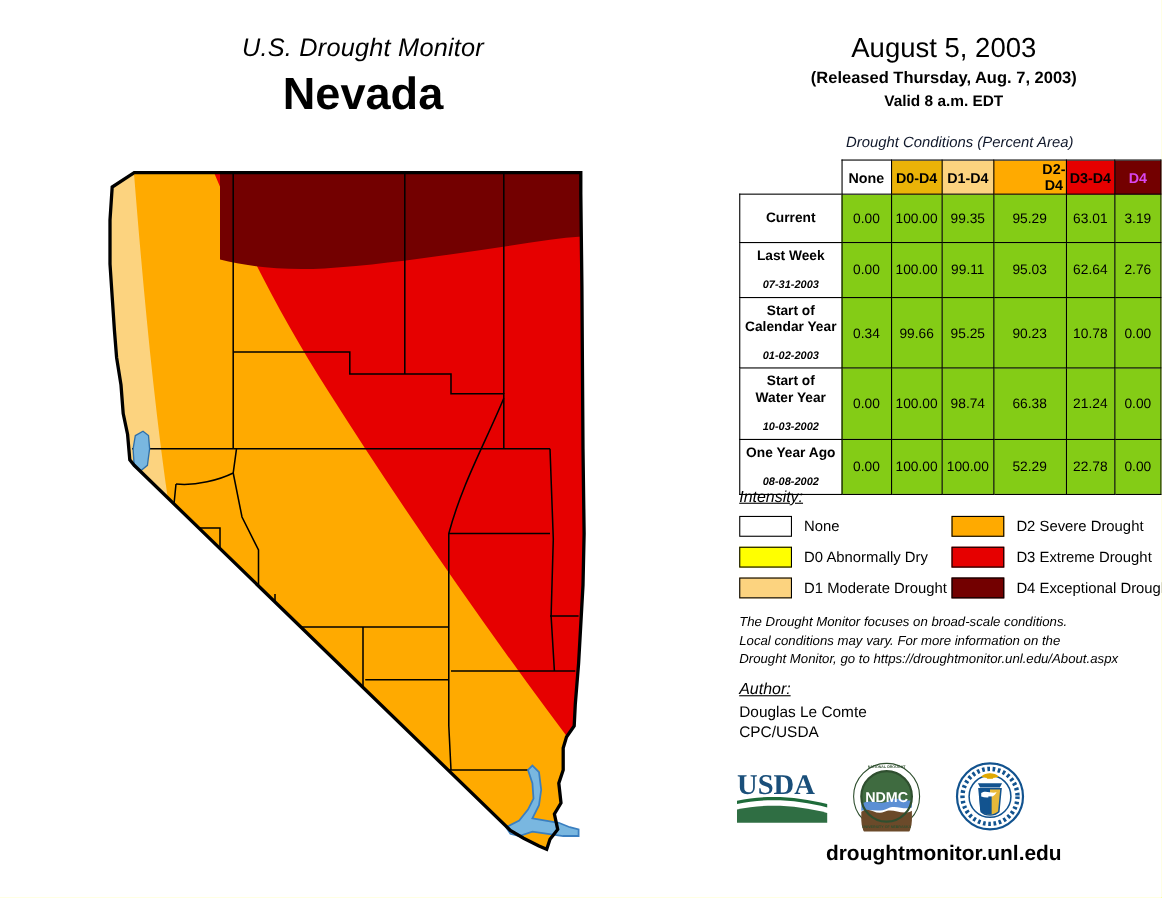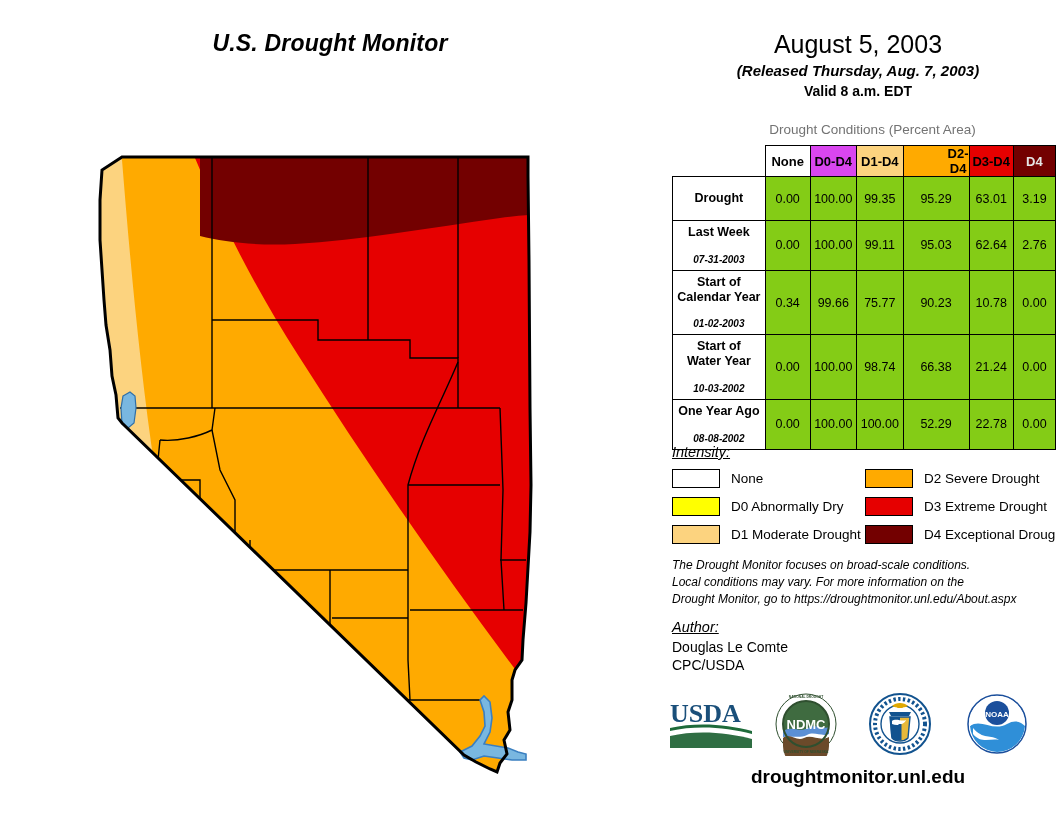--- a/index.html
+++ b/index.html
@@ -9,45 +9,45 @@
     background: #ffffff;
     font-family: "Liberation Sans", sans-serif;
     overflow: hidden;
   }
   #page { position: relative; width: 1056px; height: 816px; background:#fff; }
 
   
   .title-main {
     position: absolute; left: 0; top: 30px; width: 660px;
     text-align: center;
-    font-size: 23px; font-weight: bold; font-style: italic;
+    font-size: 23px; font-weight: normal; font-style: italic;
     color: #000; letter-spacing: .2px;
   }
   .title-state {
     position: absolute; left: 0; top: 62px; width: 660px;
     text-align: center;
     font-size: 41px; font-weight: bold; color: #000;
   }
 
   
   .rt-date {
     position: absolute; left: 660px; top: 30px; width: 396px;
     text-align: center; font-size: 25px; font-weight: normal; color:#000;
   }
   .rt-rel {
     position: absolute; left: 660px; top: 62px; width: 396px;
-    text-align: center; font-size: 15px; font-weight: bold; font-style: italic; color:#000;
+    text-align: center; font-size: 15px; font-weight: bold; color:#000;
   }
   .rt-valid {
     position: absolute; left: 660px; top: 83px; width: 396px;
     text-align: center; font-size: 14px; font-weight: bold; color:#000;
   }
   .tbl-caption {
     position: absolute; left: 700px; top: 122px; width: 345px;
-    text-align: center; font-size: 13.5px; color:#737373;
+    text-align: center; font-size: 13.5px; font-style: italic; color:#0f172a;
   }
 
   
   .dm-table {
     position: absolute; left: 672px; top: 145px;
     border-collapse: collapse;
     font-size: 12.5px; color:#000;
   }
   .dm-table td, .dm-table th { padding:0; margin:0; }
   .hdr-blank { width:95px; border:none; background:#fff; height:28px; }
@@ -115,20 +115,21 @@
 
   
   .map-wrap { position:absolute; left:60px; top:140px; width:580px; height:660px; }
 </style>
 </head>
 <body>
 
 <div id="page">
 
   <div class="title-main">U.S. Drought Monitor</div>
+  <div class="title-state">Nevada</div>
 
   <div class="map-wrap">
     <svg width="580" height="660" viewBox="0 0 580 660">
       <defs>
 
         <clipPath id="nvclip">
           <path d="M 62,17 L 62,17 L 215,17 L 410,17 L 468,17 L 468,36
                    L 469,120 L 470,268 L 471,345 L 470,392
                    L 466,463 L 463,500 L 462,520
                    L 455,530 L 452,540 L 452,560 L 448,572
@@ -210,31 +211,31 @@
   <div class="rt-date">August 5, 2003</div>
   <div class="rt-rel">(Released Thursday, Aug. 7, 2003)</div>
   <div class="rt-valid">Valid 8 a.m. EDT</div>
 
   <div class="tbl-caption">Drought Conditions (Percent Area)</div>
   <table class="dm-table">
     <thead>
       <tr>
         <th class="hdr-blank"></th>
       <th class="cat" style="background: rgb(255, 255, 255); color: rgb(0, 0, 0);">None</th>
-          <th class="cat" style="background: #d946ef; color: rgb(0, 0, 0);">D0-D4</th>
+          <th class="cat" style="background: #eab308; color: rgb(0, 0, 0);">D0-D4</th>
           <th class="cat" style="background: rgb(252, 211, 127); color: rgb(0, 0, 0);">D1-D4</th>
           <th class="cat" style="background: rgb(255, 170, 0); color: rgb(0, 0, 0); padding-left: 44px;">D2-D4</th>
           <th class="cat" style="background: rgb(230, 0, 0); color: rgb(0, 0, 0);">D3-D4</th>
-          <th class="cat dark" style="background: rgb(115, 0, 0); color: #e5e5e5;">D4</th>
+          <th class="cat dark" style="background: rgb(115, 0, 0); color: #d946ef;">D4</th>
         </tr>
     </thead>
     <tbody>
         <tr>
           <td class="rowlab">
-            <div class="rl-title">Drought</div>
+            <div class="rl-title">Current</div>
           </td>
           <td class="val">0.00</td>
           <td class="val">100.00</td>
           <td class="val">99.35</td>
           <td class="val">95.29</td>
           <td class="val">63.01</td>
           <td class="val">3.19</td>
         </tr>
         <tr>
           <td class="rowlab">
@@ -248,21 +249,21 @@
           <td class="val">62.64</td>
           <td class="val">2.76</td>
         </tr>
         <tr>
           <td class="rowlab">
             <div class="rl-title">Start of<br>Calendar Year</div>
             <div class="rl-date">01-02-2003</div>
           </td>
           <td class="val">0.34</td>
           <td class="val">99.66</td>
-          <td class="val">75.77</td>
+          <td class="val">95.25</td>
           <td class="val">90.23</td>
           <td class="val">10.78</td>
           <td class="val">0.00</td>
         </tr>
         <tr>
           <td class="rowlab">
             <div class="rl-title">Start of<br>Water Year</div>
             <div class="rl-date">10-03-2002</div>
           </td>
           <td class="val">0.00</td>
@@ -358,29 +359,17 @@
         <path d="M24,14 C28,10 36,10 40,14 C36,16 28,16 24,14 Z" fill="#e0a800"></path>
         <path d="M32,11 L35,16 L29,16 Z" fill="#e0a800"></path>
         <path d="M21,20 L43,20 L41,24 L23,24 Z" fill="#12538f"></path>
         <path d="M22,25 L42,25 L40,46 C36,50 28,50 24,46 Z" fill="#e8b93a" stroke="#12538f" stroke-width="1.4"></path>
         <path d="M22,25 L32,25 L32,48 C28,49 24,47 23,44 Z" fill="#12538f"></path>
         <path d="M24,29 C28,26 34,30 38,28 C36,33 29,34 24,32 Z" fill="#ffffff"></path>
         <rect x="30.5" y="32" width="3" height="16" fill="#12538f"></rect>
       </svg>
     </div>
 
-    <div class="logo" style="left:305px; top:0;">
-      <svg width="64" height="64" viewBox="0 0 64 64">
-        <circle cx="32" cy="32" r="29" fill="#ffffff" stroke="#1b4f9c" stroke-width="1.5"></circle>
-        <path d="M32,4 a28,28 0 0 1 28,28 a28,28 0 0 1 -56,0 a28,28 0 0 1 28,-28 Z" fill="#ffffff"></path>
-        <path d="M5,34 C16,26 28,40 42,32 C50,27 56,30 60,34
-                 A28,28 0 0 1 32,60 A28,28 0 0 1 5,34 Z" fill="#2f8fd8"></path>
-        <path d="M32,4 a28,28 0 0 0 -27,30 C14,28 24,22 32,24 L32,4 Z" fill="#ffffff"></path>
-        <path d="M8,36 C18,48 26,42 34,48 C26,46 16,52 8,42 Z" fill="#ffffff"></path>
-        <circle cx="32" cy="21" r="12" fill="#1b4f9c"></circle>
-        <text x="32" y="25" text-anchor="middle" font-family="Liberation Sans, sans-serif" font-size="8" font-weight="bold" fill="#ffffff">NOAA</text>
-      </svg>
-    </div>
   </div>
 
   <div class="site-url">droughtmonitor.unl.edu</div>
 
 </div>
 
 </body></html>

